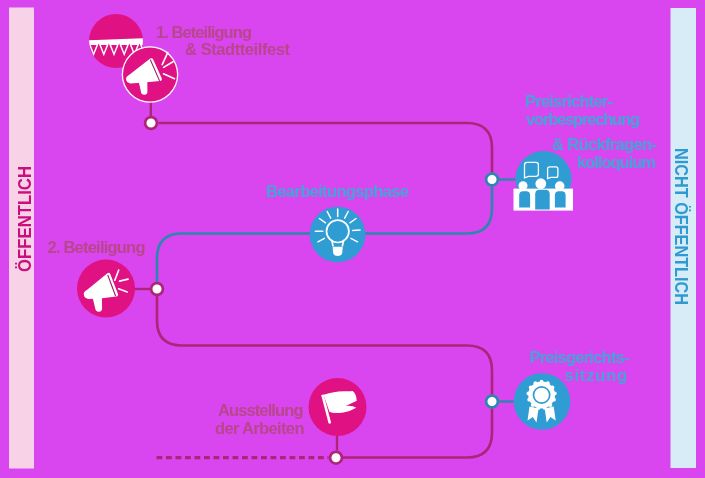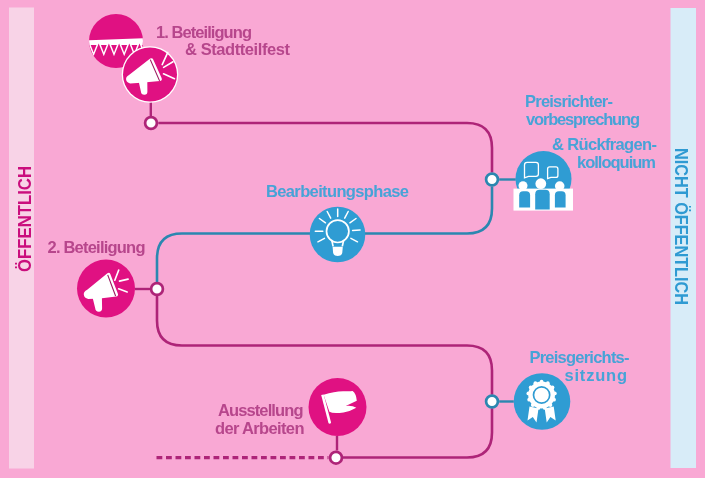--- a/index.html
+++ b/index.html
@@ -1,16 +1,16 @@
 <!DOCTYPE html>
 <html><head>
 <meta charset="utf-8">
 <style>
 html,body{margin:0;padding:0;background:#ffffff;}
-#stage{position:relative;width:705px;height:478px;background:#f9a8d4;overflow:hidden;font-family:"Liberation Sans",sans-serif;}
+#stage{position:relative;width:705px;height:478px;background:#d946ef;overflow:hidden;font-family:"Liberation Sans",sans-serif;}
 </style>
 </head>
 <body>
 <div id="stage">
 <svg width="705" height="478" viewBox="0 0 705 478">
 
   <rect x="9" y="7.5" width="25" height="461" fill="#f8d3e7"></rect>
   <rect x="670.5" y="8" width="25.5" height="460" fill="#d8ecf8"></rect>
   <text x="24" y="219" transform="rotate(-90 24 219)" text-anchor="middle" dominant-baseline="central" font-size="18.5" font-weight="bold" textLength="106" lengthAdjust="spacingAndGlyphs" fill="#ca0e7d">ÖFFENTLICH</text>
   <text x="681" y="226.5" transform="rotate(90 681 226.5)" text-anchor="middle" dominant-baseline="central" font-size="18.5" font-weight="bold" textLength="157" lengthAdjust="spacingAndGlyphs" fill="#2f9ad2">NICHT ÖFFENTLICH</text>

